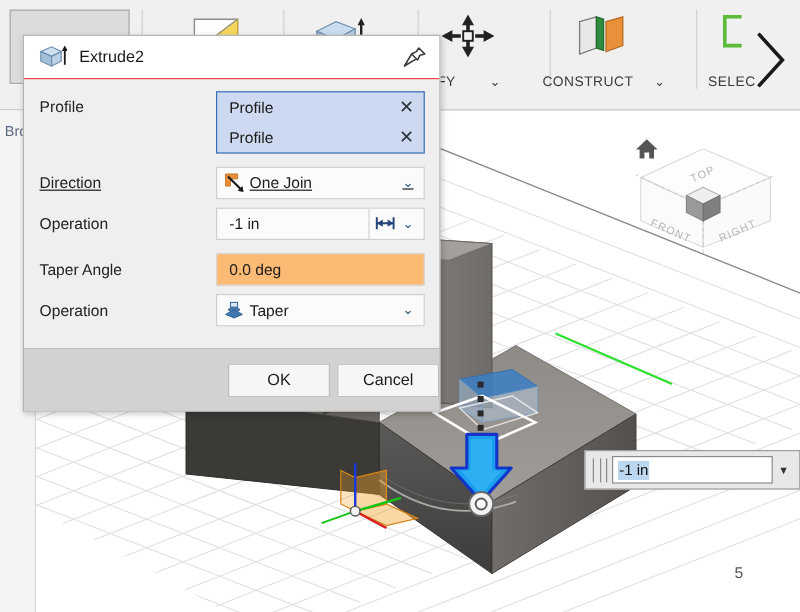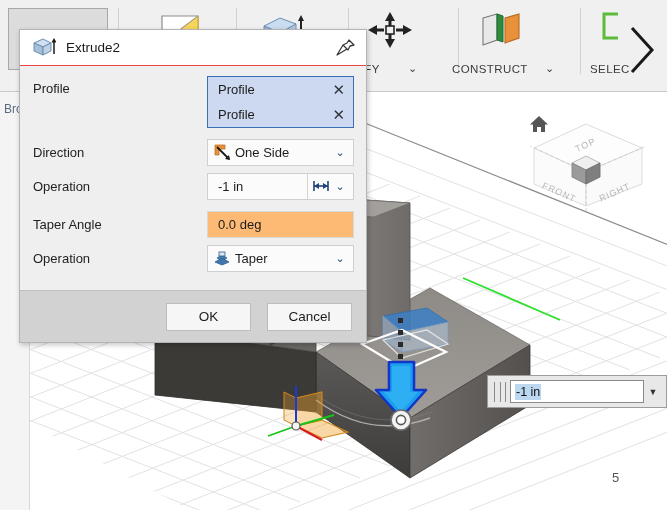--- a/index.html
+++ b/index.html
@@ -116,21 +116,20 @@
   }
   .dlg-body {
     padding: 10px 12px 14px 12px;
     background: #efefef;
   }
   .row {
     display: flex;
     align-items: center;
     min-height: 32px;
     margin-bottom: 2px;
-    gap: 27px;
   }
   .row-label {
     width: 148px;
     font-size: 13px;
     color: #222;
     flex: none;
     padding-left: 1px;
   }
   .field {
     flex: 1;
@@ -182,22 +181,21 @@
     background: #fbfbfb;
   }
 
   .dlg-footer {
     background: #d2d2d2;
     border-top: 1px solid #c0c0c0;
     height: 52px;
     display: flex;
     align-items: center;
     justify-content: flex-end;
-    padding-right: 14px;
-    gap: 16px;
+    gap: 6px;
   }
   .dlg-btn {
     width: 85px; height: 28px;
     background: #f6f6f6;
     border: 1px solid #bdbdbd;
     font-size: 13.5px;
     color: #1c1c1c;
     font-family: "Liberation Sans", sans-serif;
     cursor: pointer;
   }
@@ -549,29 +547,29 @@
             <span>Profile</span>
             <span class="x">✕</span>
           </div>
           <div class="sel-item">
             <span>Profile</span>
             <span class="x">✕</span>
           </div>
         </div>
       </div>
 
-      <div class="row" style="margin-top:8px;">
+      <div class="row" style="margin-top:8px;text-decoration:underline;">
         <div class="row-label">Direction</div>
         <div class="field">
           <svg width="17" height="17" viewBox="0 0 17 17">
             <polygon points="1,1 11,1 11,5 5,5 5,11 1,11" fill="#e8903a" stroke="#c2711f" stroke-width="0.8"></polygon>
             <line x1="3" y1="3" x2="15" y2="15" stroke="#1a1a1a" stroke-width="1.8"></line>
             <polygon points="16,16 11,15 15,11" fill="#1a1a1a"></polygon>
           </svg>
-          <span class="field-text">One Side</span>
+          <span class="field-text">One Join</span>
           <span class="caret-down">⌄</span>
         </div>
       </div>
 
       <div class="row">
         <div class="row-label">Operation</div>
         <div class="field">
           <span class="field-text">-1 in</span>
           <span class="measure-btn">
             <svg width="20" height="14" viewBox="0 0 20 14">

